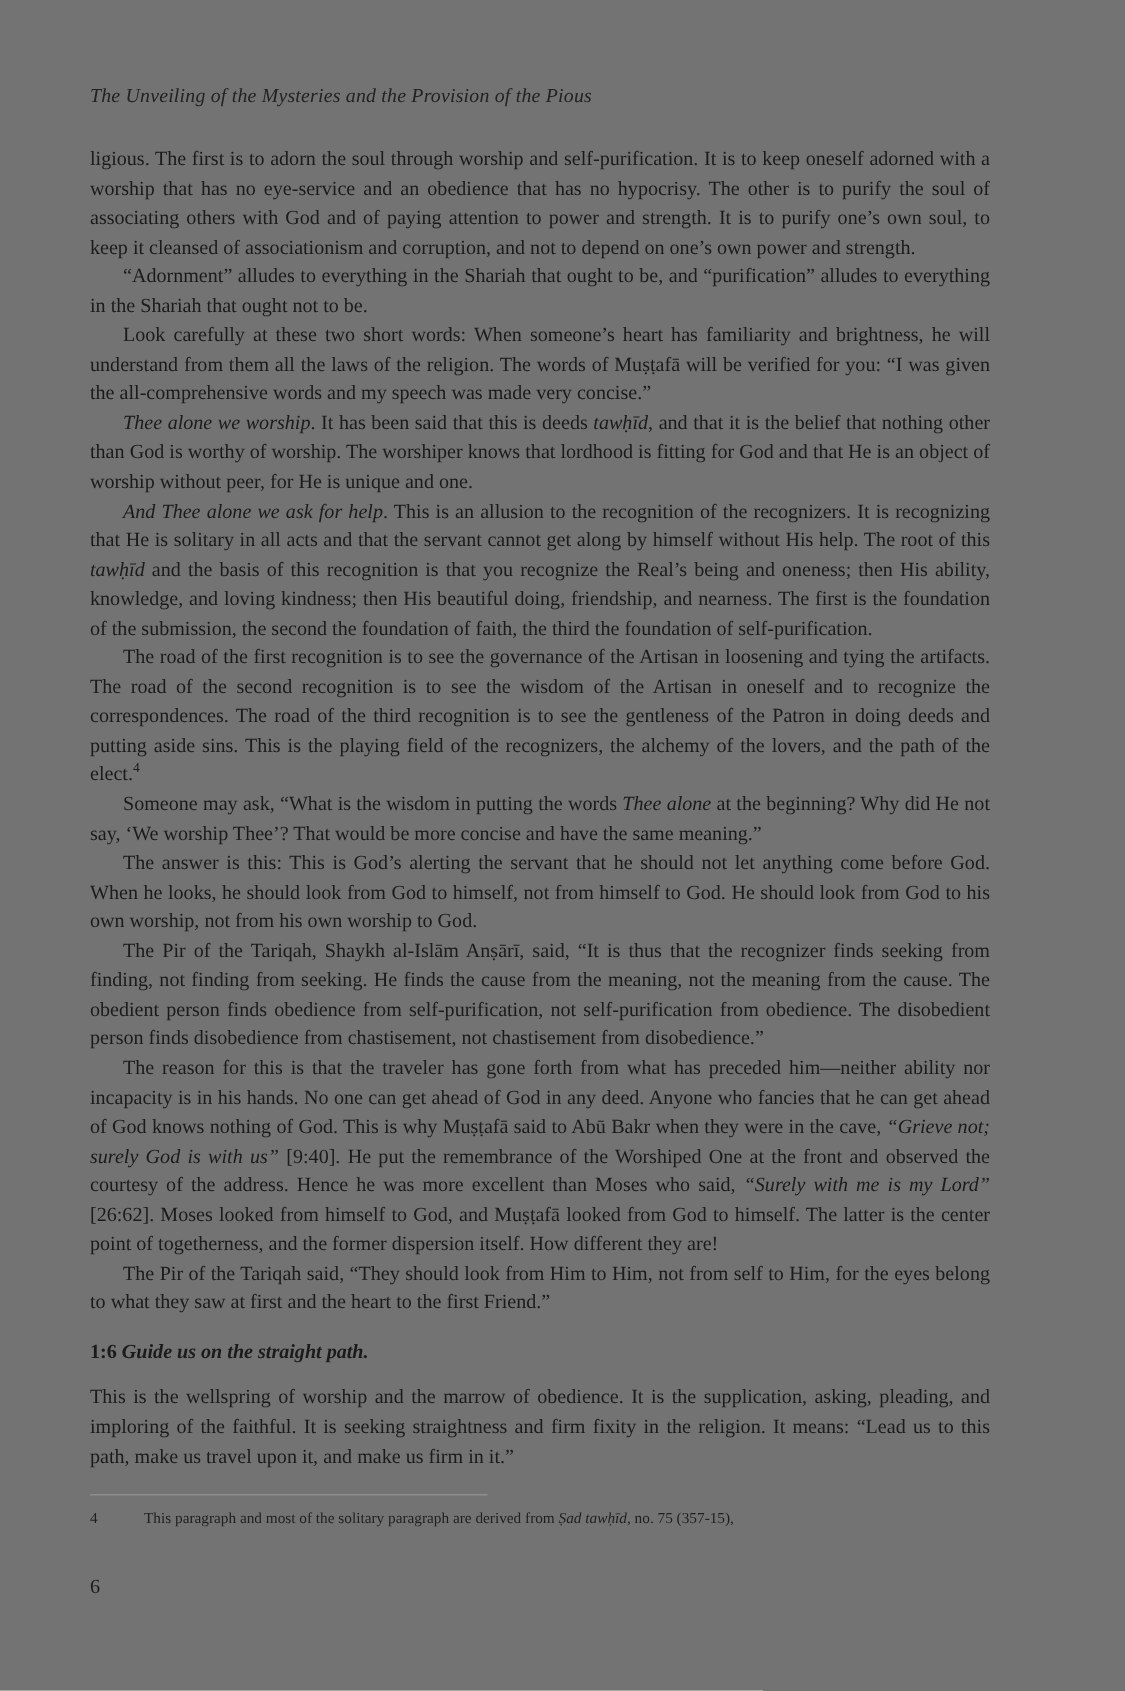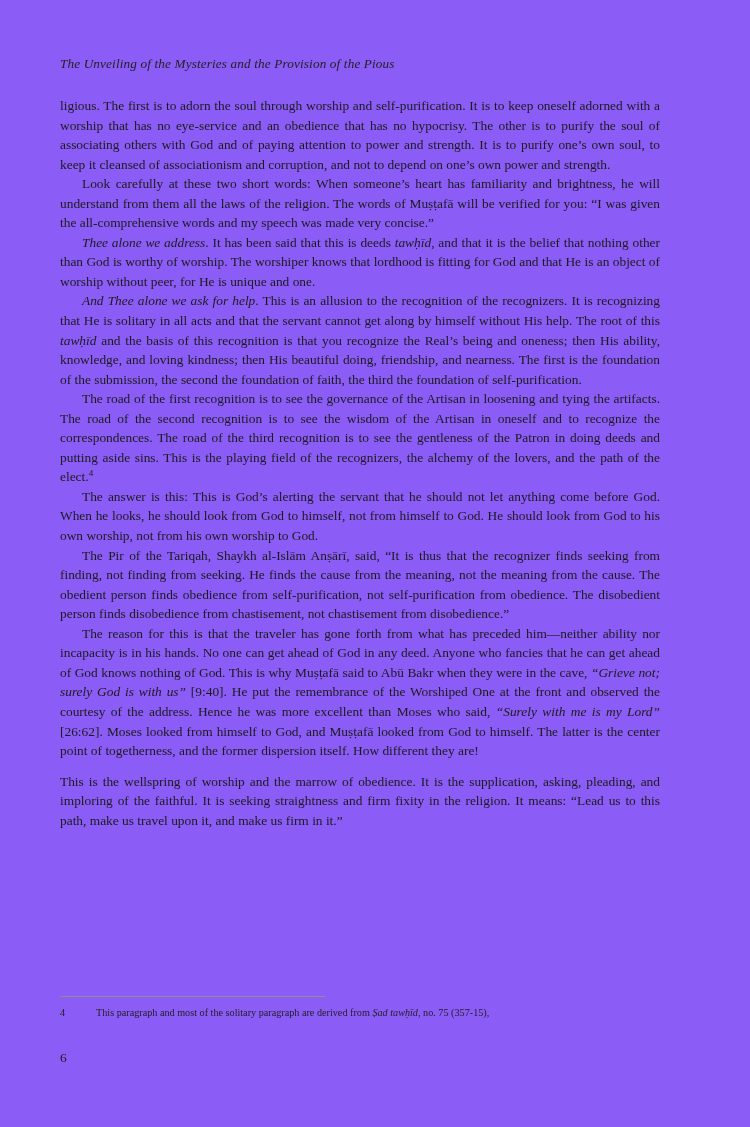--- a/index.html
+++ b/index.html
@@ -14,21 +14,21 @@
     font-family: "Liberation Serif", "DejaVu Serif", serif;
     color: #1b1b1b;
     overflow: hidden;
   }
 
   .page {
     position: absolute;
     left: 0; top: 0;
     width: 750px;
     height: 1127px;
-    background: #8b5cf6;
+    background: #737373;
   }
 
   
   .running-head {
     position: absolute;
     left: 60px;
     top: 56px;
     width: 600px;
     font-style: italic;
     font-size: 13.2px;
@@ -134,29 +134,35 @@
 </head>
 <body>
 
 <div class="page">
 
   <div class="running-head">The Unveiling of the Mysteries and the Provision of the Pious</div>
 
   <div class="text-column">
     <div id="paragraph-list">
         <p class="para noindent" id="p-ligious"><span>ligious.  The first is to adorn the soul through worship and self-purification.  It is to keep oneself adorned with a worship that has no eye-service and an obedience that has no hypocrisy.  The other is to purify the soul of associating others with God and of paying attention to power and strength.  It is to purify one’s own soul, to keep it cleansed of associationism and corruption, and not to depend on one’s own power and strength.</span></p>
+        <p class="para indent" id="p-adornment"><span>“Adornment” alludes to everything in the Shariah that ought to be, and “purification” alludes to everything in the Shariah that ought not to be.</span></p>
         <p class="para indent" id="p-look-carefully"><span>Look carefully at these two short words:  When someone’s heart has familiarity and brightness, he will understand from them all the laws of the religion.  The words of Muṣṭafā will be verified for you: “I was given the all-comprehensive words and my speech was made very concise.”</span></p>
-        <p class="para indent" id="p-thee-alone-we-worship"><i>Thee alone we address</i><span>.  It has been said that this is deeds </span><i>tawḥīd</i><span>, and that it is the belief that nothing other than God is worthy of worship.  The worshiper knows that lordhood is fitting for God and that He is an object of worship without peer, for He is unique and one.</span></p>
+        <p class="para indent" id="p-thee-alone-we-worship"><i>Thee alone we worship</i><span>.  It has been said that this is deeds </span><i>tawḥīd</i><span>, and that it is the belief that nothing other than God is worthy of worship.  The worshiper knows that lordhood is fitting for God and that He is an object of worship without peer, for He is unique and one.</span></p>
         <p class="para indent" id="p-and-thee-alone-we-ask"><i>And Thee alone we ask for help</i><span>.  This is an allusion to the recognition of the recognizers.  It is recognizing that He is solitary in all acts and that the servant cannot get along by himself without His help.  The root of this </span><i>tawḥīd</i><span> and the basis of this recognition is that you recognize the Real’s being and oneness; then His ability, knowledge, and loving kindness; then His beautiful doing, friendship, and nearness.  The first is the foundation of the submission, the second the foundation of faith, the third the foundation of self-purification.</span></p>
         <p class="para indent" id="p-road-of-first-recognition"><span>The road of the first recognition is to see the governance of the Artisan in loosening and tying the artifacts.  The road of the second recognition is to see the wisdom of the Artisan in oneself and to recognize the correspondences. The road of the third recognition is to see the gentleness of the Patron in doing deeds and putting aside sins.  This is the playing field of the recognizers, the alchemy of the lovers, and the path of the elect.</span><sup class="fnref">4</sup></p>
+        <p class="para indent" id="p-someone-may-ask"><span>Someone may ask, “What is the wisdom in putting the words </span><i>Thee alone</i><span> at the beginning? Why did He not say, ‘We worship Thee’?  That would be more concise and have the same meaning.”</span></p>
         <p class="para indent" id="p-the-answer-is-this"><span>The answer is this: This is God’s alerting the servant that he should not let anything come before God.  When he looks, he should look from God to himself, not from himself to God.  He should look from God to his own worship, not from his own worship to God.</span></p>
         <p class="para indent" id="p-pir-of-tariqah-ansari"><span>The Pir of the Tariqah, Shaykh al-Islām Anṣārī, said, “It is thus that the recognizer finds seeking from finding, not finding from seeking.  He finds the cause from the meaning, not the meaning from the cause.  The obedient person finds obedience from self-purification, not self-purification from obedience.  The disobedient person finds disobedience from chastisement, not chastisement from disobedience.”</span></p>
         <p class="para indent" id="p-reason-traveler"><span>The reason for this is that the traveler has gone forth from what has preceded him—neither ability nor incapacity is in his hands.  No one can get ahead of God in any deed.  Anyone who fancies that he can get ahead of God knows nothing of God.  This is why Muṣṭafā said to Abū Bakr when they were in the cave, </span><i>“Grieve not; surely God is with us”</i><span> [9:40].  He put the remembrance of the Worshiped One at the front and observed the courtesy of the address.  Hence he was more excellent than Moses who said, </span><i>“Surely with me is my Lord”</i><span> [26:62].  Moses looked from himself to God, and Muṣṭafā looked from God to himself.  The latter is the center point of togetherness, and the former dispersion itself.  How different they are!</span></p>
+        <p class="para indent" id="p-pir-of-tariqah-said"><span>The Pir of the Tariqah said, “They should look from Him to Him, not from self to Him, for the eyes belong to what they saw at first and the heart to the first Friend.”</span></p>
       </div>
 
+    <p class="para verse-heading">
+      <span class="verse-ref">1:6</span><span>&nbsp;</span><span class="verse-text">Guide us on the straight path.</span>
+    </p>
 
     <p class="para noindent after-heading" id="closing-paragraph"><span>This is the wellspring of worship and the marrow of obedience.  It is the supplication, asking, pleading, and imploring of the faithful.  It is seeking straightness and firm fixity in the religion.  It means:  “Lead us to this path, make us travel upon it, and make us firm in it.”</span></p>
   </div>
 
   <div class="footnote-area">
     <div class="footnote-rule"></div>
     <div id="footnote-list">
         <div class="footnote">
           <span class="footnote-num">4</span>
           <span class="footnote-body"><span>This paragraph and most of the solitary paragraph are derived from </span><i>Ṣad tawḥīd</i><span>, no. 75 (357-15),</span></span>

